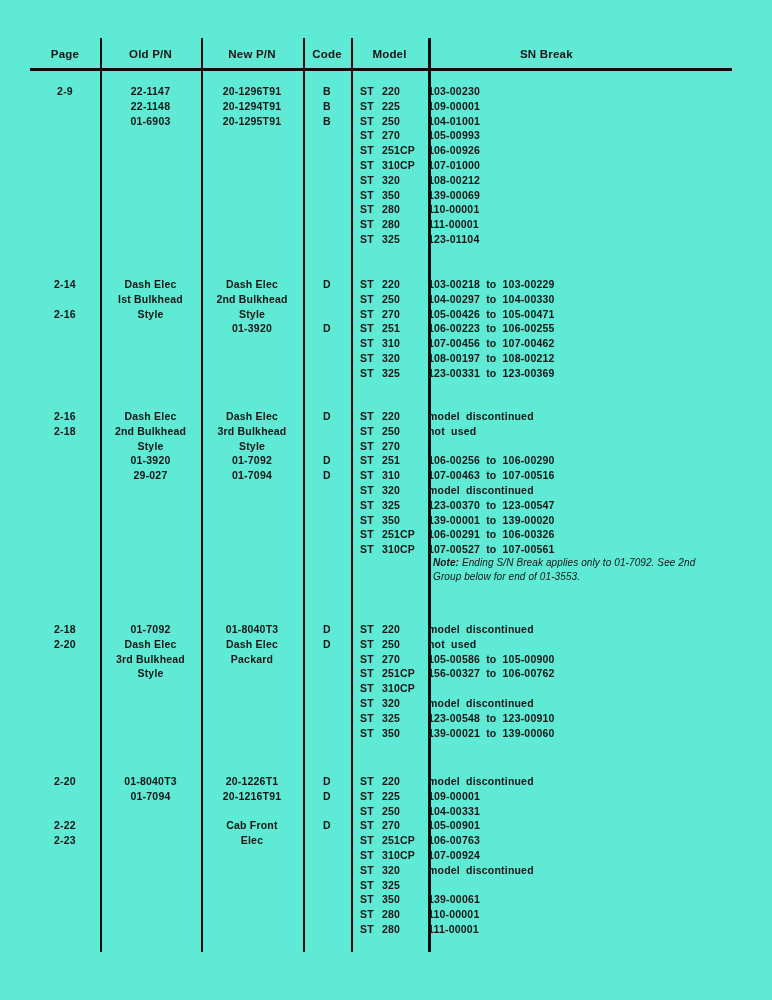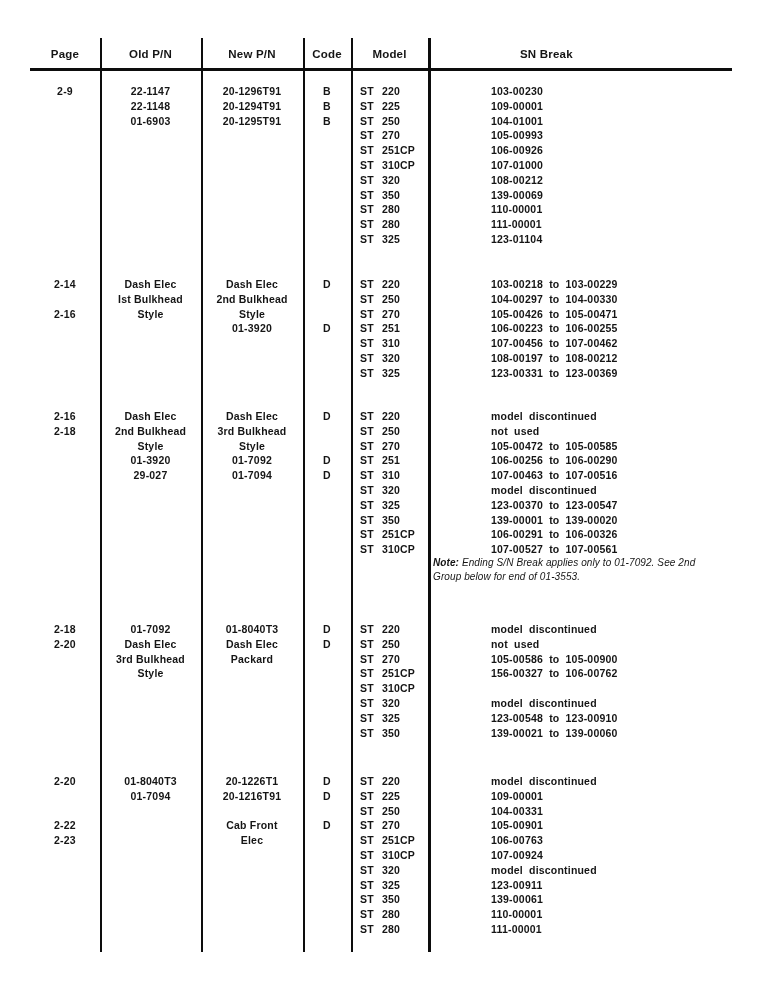--- a/index.html
+++ b/index.html
@@ -1,19 +1,19 @@
 <!DOCTYPE html>
 <html><head>
 <meta charset="utf-8">
 <style>
   html,body{margin:0;padding:0;background:#e8e8e8;}
   .page{
     position:relative;
     width:772px;height:1000px;
-    background:#ffffff;
+    background:#5eead4;
     font-family:"Liberation Sans","DejaVu Sans",sans-serif;
     color:#151515;
     overflow:hidden;
   }
   
   .vline{
     position:absolute;
     top:38px;
     width:2px;
     height:914px;
@@ -55,21 +55,21 @@
   .row{height:14.8px;}
   .cell{
     font-size:10.5px;
     font-weight:bold;
     line-height:14.8px;
     white-space:nowrap;
     letter-spacing:.2px;
   }
   .c-page,.c-old,.c-new,.c-code{text-align:center;}
   .c-model{text-align:left;padding-left:9px;word-spacing:5px;}
-  .c-sn{text-align:left;padding-left:63px;word-spacing:3px;}
+  .c-sn{text-align:left;word-spacing:3px;}
   
   .note{
     position:absolute;
     left:433px;top:556px;
     width:300px;
     font-size:10px;
     line-height:13.5px;
     font-style:italic;
     letter-spacing:.1px;
   }
@@ -262,21 +262,20 @@
           <div class="cell c-code"></div>
           <div class="cell c-model">ST 250</div>
           <div class="cell c-sn">not used</div>
         </div>
         <div class="row">
           <div class="cell c-page"></div>
           <div class="cell c-old">Style</div>
           <div class="cell c-new">Style</div>
           <div class="cell c-code"></div>
           <div class="cell c-model">ST 270</div>
-          <div class="cell c-sn">105-00472 to 105-00585</div>
         </div>
         <div class="row">
           <div class="cell c-page"></div>
           <div class="cell c-old">01-3920</div>
           <div class="cell c-new">01-7092</div>
           <div class="cell c-code">D</div>
           <div class="cell c-model">ST 251</div>
           <div class="cell c-sn">106-00256 to 106-00290</div>
         </div>
         <div class="row">
@@ -449,21 +448,20 @@
           <div class="cell c-code"></div>
           <div class="cell c-model">ST 320</div>
           <div class="cell c-sn">model discontinued</div>
         </div>
         <div class="row">
           <div class="cell c-page"></div>
           <div class="cell c-old"></div>
           <div class="cell c-new"></div>
           <div class="cell c-code"></div>
           <div class="cell c-model">ST 325</div>
-          <div class="cell c-sn">123-00911</div>
         </div>
         <div class="row">
           <div class="cell c-page"></div>
           <div class="cell c-old"></div>
           <div class="cell c-new"></div>
           <div class="cell c-code"></div>
           <div class="cell c-model">ST 350</div>
           <div class="cell c-sn">139-00061</div>
         </div>
         <div class="row">

